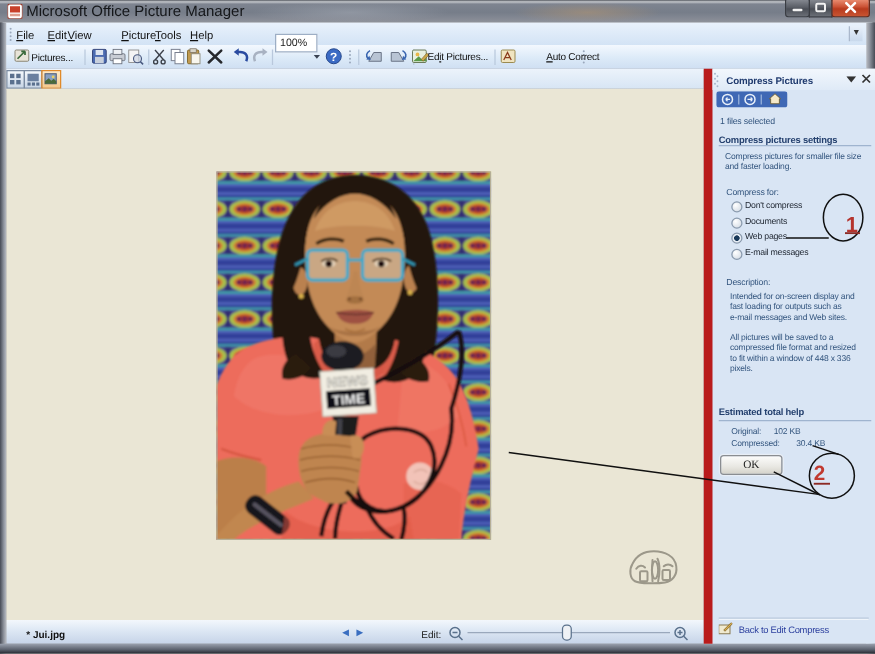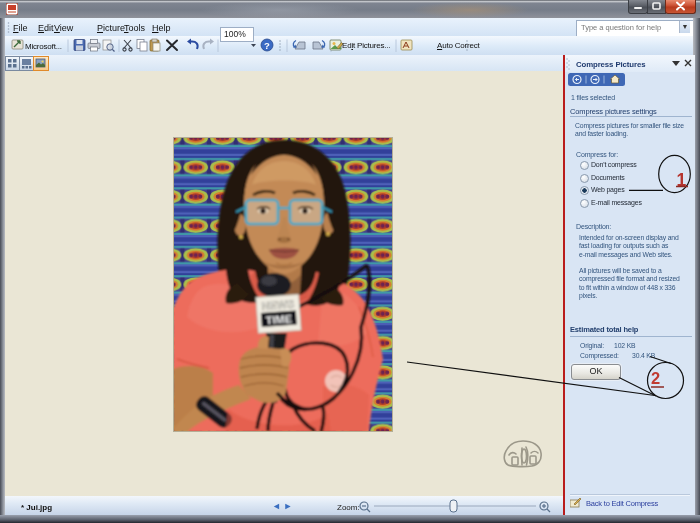--- a/index.html
+++ b/index.html
@@ -31,42 +31,43 @@
   .vbtn{position:absolute;top:1px;width:13px;height:13px;border:1px solid #7a8aa0;background:linear-gradient(#f4f8fc,#c9d6e6);}
   
   #canvas{left:5px;top:71px;width:558px;height:425px;background:#eae6d5;}
   
   #status{left:5px;top:496px;width:558px;height:19px;background:linear-gradient(#f3f7fc,#dfe9f5 40%,#c6d4e8);}
   
   #bordbottom{left:0;top:515px;width:700px;height:8px;background:linear-gradient(#9aa1ae,#5a606c 60%,#23262e);}
   #bordleft{left:0;top:18px;width:5px;height:505px;background:linear-gradient(90deg,#474b55,#8e939d 60%,#b9bcc2);}
   #bordright{left:693px;top:18px;width:7px;height:505px;background:linear-gradient(90deg,#b9bcc2,#8e939d 40%,#474b55);}
   
-  #pane{left:563px;top:55px;width:130px;height:460px;background:#d9e5f4;border-left:2px solid #b91c1c;}
+  #pane{left:563px;top:55px;width:130px;height:460px;background:#d9e5f4;border-left:7px solid #b91c1c;}
   #panehead{left:0;top:0;width:130px;height:17px;background:linear-gradient(#f2f7fd,#dfeaf7);}
   #panetitle2{left:11px;top:5px;font-size:7.8px;letter-spacing:-0.1px;font-weight:bold;color:#1f3a6e;}
   .panetext{position:absolute;font-size:6.8px;letter-spacing:-0.15px;color:#33557e;white-space:nowrap;line-height:8.3px;}
   .panedark{position:absolute;font-size:7px;letter-spacing:-0.2px;color:#1e2530;white-space:nowrap;}
   .radio{position:absolute;width:7px;height:7px;border-radius:50%;border:1px solid #8a9aad;background:radial-gradient(circle at 35% 30%,#fff,#cfd8e2);}
-  #okbtn{left:6px;top:309px;width:48px;height:14px;background:linear-gradient(#fcfcfb,#e8e7e2 60%,#d5d3ca);border:1px solid #8a8d91;border-radius:3px;font-size:9px;color:#222;text-align:center;line-height:13px;box-shadow:0 0 0 1px #e8eef6;}
+  #okbtn{left:6px;top:309px;width:48px;height:14px;background:linear-gradient(#fcfcfb,#e8e7e2 60%,#d5d3ca);border:1px solid #8a8d91;border-radius:3px;font-size:9px;color:#222;text-align:center;line-height:13px;box-shadow:0 0 0 1px #e8eef6;font-family:Liberation Serif, serif;}
   #backsep{left:5px;top:439px;width:120px;height:1px;background:#b9c8dc;border-bottom:1px solid #f0f5fb;}
   #backrow{left:5px;top:444px;font-size:7.5px;letter-spacing:-0.2px;color:#2b3f9e;}
 </style>
 </head>
 <body>
 <div id="win">
   <div class="abs" id="titlebar"></div>
   <div class="abs" id="titleblur1"></div>
   <div class="abs" id="titleblur2"></div>
 
   <svg class="abs" style="left:6px;top:3px" width="12" height="12" viewBox="0 0 12 12">
     <rect x="0" y="0" width="12" height="12" rx="2" fill="#fff" stroke="#9a3a2a" stroke-width="1"></rect>
     <rect x="2" y="2" width="8" height="5" fill="#c8402a"></rect>
     <rect x="2" y="8" width="8" height="2" fill="#e0a090"></rect>
   </svg>
+  <div class="abs" id="apptitle">Microsoft Office Picture Manager</div>
   <div class="abs wbg" id="btnmin"><svg width="16" height="12" viewBox="0 0 16 12">
         <rect x="4" y="7" width="8" height="2" rx="1" fill="#f2f2f2"></rect>
       </svg></div>
   <div class="abs wbg" id="btnmax"><svg width="15" height="12" viewBox="0 0 15 12">
         <rect x="4" y="3" width="7" height="6" rx="1" fill="none" stroke="#f2f2f2" stroke-width="1.6"></rect>
       </svg></div>
   <div class="abs wbg" id="btncls"><svg width="27" height="12" viewBox="0 0 27 12">
         <path d="M10 2.5 L17 9.5 M17 2.5 L10 9.5" stroke="#fff" stroke-width="2" stroke-linecap="round"></path>
       </svg></div>
 
@@ -78,21 +79,20 @@
         <circle cx="1.5" cy="7" r="0.8"></circle>
         <circle cx="1.5" cy="10" r="0.8"></circle>
       </g>
     </svg>
   <div class="menuitem" style="left:13px"><u>F</u>ile</div>
   <div class="menuitem" style="left:38px"><u>E</u>dit</div>
   <div class="menuitem" style="left:54px"><u>V</u>iew</div>
   <div class="menuitem" style="left:97px"><u>P</u>icture</div>
   <div class="menuitem" style="left:124px"><u>T</u>ools</div>
   <div class="menuitem" style="left:152px"><u>H</u>elp</div>
-  <div class="abs" id="qbox">Type a question for help</div>
   <div class="abs" id="qarrow">▼</div>
 
   <div class="abs" id="toolrow"></div>
   <svg class="abs" style="left:0;top:36px" width="700" height="19" viewBox="0 0 700 19">
     <g fill="#9aa8bc">
         <circle cx="4" cy="5" r="0.8"></circle>
         <circle cx="4" cy="8" r="0.8"></circle>
         <circle cx="4" cy="11" r="0.8"></circle>
         <circle cx="4" cy="14" r="0.8"></circle>
       </g>
@@ -167,21 +167,21 @@
 
     <rect x="401" y="4" width="11" height="10" rx="1" fill="#f0e4c0" stroke="#9a8a50" stroke-width="0.8"></rect>
     <path d="M403 12 L406 6 L409 12 M404.2 10 L407.8 10" stroke="#8a3a1a" stroke-width="1" fill="none"></path>
     <g fill="#9aa8bc">
         <circle cx="467" cy="5" r="0.8"></circle>
         <circle cx="467" cy="8" r="0.8"></circle>
         <circle cx="467" cy="11" r="0.8"></circle>
         <circle cx="467" cy="14" r="0.8"></circle>
       </g>
   </svg>
-  <div class="tlabel" style="left:25px;top:41.5px">Microsoft...</div>
+  <div class="tlabel" style="left:25px;top:41.5px">Pictures...</div>
   <div class="abs" id="zoombox">100%</div>
   <div class="tlabel" style="left:342px;top:41px">Ed<u>i</u>t Pictures...</div>
   <div class="tlabel" style="left:437px;top:41px"><u>A</u>uto Correct</div>
 
   <div class="abs" id="viewsrow">
     <div class="vbtn" style="left:0px"></div>
     <div class="vbtn" style="left:14px"></div>
     <div class="vbtn" style="left:28px;width:14px;border-color:#e08a2a;background:linear-gradient(#fde9c8,#f5c98a)"></div>
     <svg style="position:absolute;left:0;top:0" width="48" height="16" viewBox="0 0 48 16">
       <g fill="#5a708e">
@@ -343,21 +343,21 @@
       <rect x="10" y="18" width="6" height="8" rx="1"></rect>
       <rect x="28" y="17" width="6" height="8" rx="1"></rect>
       <path d="M7 16 C9 13 12 13 14 15"></path>
       <path d="M29 14 C31 12 34 12 36 14"></path>
     </g>
   </svg>
 
   <div class="abs" id="status"></div>
   <div class="abs" style="left:21px;top:503px;font-size:8px;font-weight:bold;color:#111">* Jui.jpg</div>
   <div class="abs" style="left:272px;top:501px;font-size:9px;color:#3a6ec0">◄ <span style="color:#3a6ec0">►</span></div>
-  <div class="abs" style="left:337px;top:503px;font-size:8px;color:#222">Zoom:</div>
+  <div class="abs" style="left:337px;top:503px;font-size:8px;color:#222">Edit:</div>
 
   <svg class="abs" style="left:358px;top:498px" width="195" height="16" viewBox="0 0 195 16">
     <circle cx="6" cy="8" r="4" fill="none" stroke="#5a718c" stroke-width="1.2"></circle>
     <line x1="4" y1="8" x2="8" y2="8" stroke="#5a718c" stroke-width="1.2"></line>
     <line x1="9" y1="11" x2="12" y2="14" stroke="#5a718c" stroke-width="1.2"></line>
     <line x1="16" y1="8" x2="178" y2="8" stroke="#9aa8bc" stroke-width="1"></line>
     <rect x="92" y="2" width="7" height="12" rx="3" fill="#eef1f5" stroke="#5a718c"></rect>
     <circle cx="186" cy="8" r="4" fill="none" stroke="#5a718c" stroke-width="1.2"></circle>
     <line x1="184" y1="8" x2="188" y2="8" stroke="#5a718c" stroke-width="1.2"></line>
     <line x1="186" y1="6" x2="186" y2="10" stroke="#5a718c" stroke-width="1.2"></line>
@@ -392,21 +392,21 @@
       <rect x="0" y="0" width="57" height="13" rx="2.5" fill="#3f68b5"></rect>
       <circle cx="9" cy="6.5" r="4" fill="none" stroke="#e8f0fa" stroke-width="1.2"></circle>
       <path d="M7.5 6.5 L11 6.5 M7.5 6.5 L9 5 M7.5 6.5 L9 8" stroke="#e8f0fa" stroke-width="1" fill="none"></path>
       <line x1="18" y1="2.5" x2="18" y2="10.5" stroke="#9ab4dc" stroke-width="1"></line>
       <circle cx="27" cy="6.5" r="4" fill="none" stroke="#e8f0fa" stroke-width="1.2"></circle>
       <path d="M25 6.5 L29 6.5 M29 6.5 L27.5 5 M29 6.5 L27.5 8" stroke="#e8f0fa" stroke-width="1" fill="none"></path>
       <line x1="36" y1="2.5" x2="36" y2="10.5" stroke="#9ab4dc" stroke-width="1"></line>
       <path d="M47 2 L51.5 6 L50.5 6 L50.5 10 L43.5 10 L43.5 6 L42.5 6 Z" fill="#f5e9c8" stroke="#6a5a30" stroke-width="0.7"></path>
     </svg>
     <div class="panetext" style="left:6px;top:39px;font-size:7px">1 files selected</div>
-    <div class="panetext" style="left:5px;top:53px;font-weight:normal;font-size:7.5px;color:#24406e">Compress pictures settings</div>
+    <div class="panetext" style="left:5px;top:53px;font-weight:bold;font-size:7.5px;color:#24406e">Compress pictures settings</div>
     <div class="abs" style="left:5px;top:61px;width:122px;height:1px;background:#9fb4cf"></div>
     <div class="panetext" style="left:10px;top:67px">Compress pictures for smaller file size<br>and faster loading.</div>
     <div class="panetext" style="left:11px;top:96px;font-size:7px">Compress for:</div>
     <div class="radio" style="left:15px;top:106px"></div>
     <div class="panedark" style="left:26px;top:106px">Don't compress</div>
     <div class="radio" style="left:15px;top:119px"></div>
     <div class="panedark" style="left:26px;top:119px">Documents</div>
     <div class="radio" style="left:15px;top:131px;background:radial-gradient(circle at 50% 50%,#1a3a5a 0%,#1a3a5a 40%,#e8eef5 50%)"></div>
     <div class="panedark" style="left:26px;top:131px">Web pages</div>
     <div class="radio" style="left:15px;top:144px"></div>

